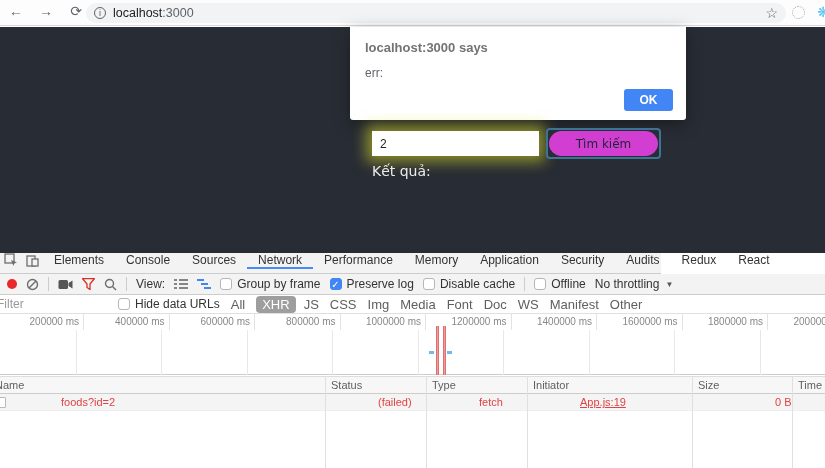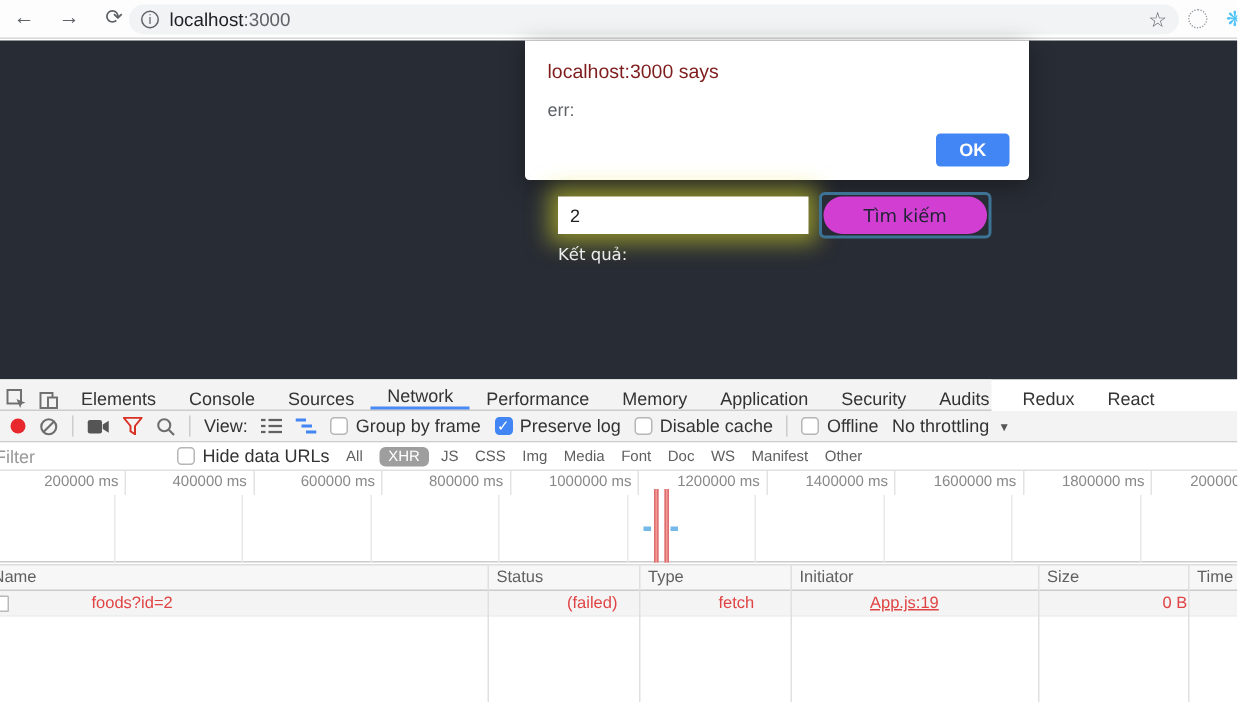--- a/index.html
+++ b/index.html
@@ -14,47 +14,47 @@
   .info-badge { width:12px; height:12px; border:1px solid #5f6368; border-radius:50%; color:#5f6368; font-size:9px; line-height:10px; text-align:center; font-style:normal; margin-right:7px; }
   .url-text { font-size:12.5px; color:#202124; }
   .url-port { color:#5f6368; }
   .omni-star { margin-left:auto; font-size:14px; color:#5f6368; }
   .ext-ico1 { position:absolute; right:20px; top:6px; width:13px; height:13px; border:1.5px dotted #9aa0a6; border-radius:50%; }
   .ext-ico2 { position:absolute; right:-4px; top:4px; font-size:14px; color:#4fc3f7; }
 
   
   .page { position:absolute; top:27px; left:0; width:825px; height:226px; background:#282c34; }
   .alert-dialog { position:absolute; left:350px; top:0; width:336px; height:93px; background:#fff; border-radius:0 0 3px 3px; box-shadow:0 4px 16px rgba(0,0,0,0.35); }
-  .alert-title { position:absolute; left:15px; top:13px; font-size:13px; color:#7f1d1d; font-weight:400; }
+  .alert-title { position:absolute; left:15px; top:13px; font-size:13px; color:#737373; font-weight:700; }
   .alert-msg { position:absolute; left:15px; top:39px; font-size:12px; color:#5f6368; }
   .alert-ok { position:absolute; right:13px; bottom:9px; width:49px; height:22px; background:#4285f4; color:#fff; border:none; border-radius:3px; font-size:12px; font-weight:bold; font-family:inherit; cursor:pointer; }
   .search-input { position:absolute; left:372px; top:104px; width:167px; height:25px; border:none; background:#fff; font-size:12px; color:#222; padding-left:8px; font-family:inherit; outline:none; box-shadow:0 0 14px 6px rgba(222,222,40,0.55); }
   .search-btn-ring { position:absolute; left:546px; top:101px; width:115px; height:31px; border:2px solid #3d7496; border-radius:4px; padding:1px; background:#282c34; }
   .search-btn { width:100%; height:100%; background:#d23ed2; border:none; border-radius:13px; font-size:12px; color:#1d2333; font-family:"DejaVu Sans",sans-serif; cursor:pointer; }
-  .result-label { position:absolute; left:372px; top:136px; font-size:11px; color:#ececec; font-family:"DejaVu Sans",sans-serif; }
+  .result-label { position:absolute; left:372px; top:136px; font-size:14px; color:#ececec; font-family:"DejaVu Sans",sans-serif; }
 
   
   .devtools { position:absolute; top:253px; left:0; width:825px; height:215px; background:#fff; font-size:12px; color:#333; }
-  .dt-tabbar { position:absolute; top:0; left:0; width:661px; height:21px; background:#f3f3f3; border-bottom:1px solid #ccc; display:flex; align-items:flex-end; }
+  .dt-tabbar { position:absolute; top:0; left:0; width:661px; height:21px; background:#f3f3f3; border-bottom:1px solid #ccc; display:flex; align-items:flex-start; }
   .dt-leficons { display:flex; align-items:center; padding:0 4px; gap:8px; }
   .dt-vdiv { width:1px; height:14px; background:#ccc; align-self:center; }
   .dt-tab { display:flex; align-items:center; padding:0 11px; font-size:12px; color:#333; cursor:pointer; }
   .dt-tab.active { border-bottom:2px solid #4a8af4; }
   .dt-toolbar { position:absolute; top:21px; left:0; width:825px; height:21px; background:#f3f3f3; border-bottom:1px solid #ccc; display:flex; align-items:center; padding-left:7px; gap:9px; }
   .rec-dot { width:10px; height:10px; border-radius:50%; background:#e8282d; }
   .tb-ico { display:flex; align-items:center; }
   .chk { width:12px; height:12px; border:1px solid #b6b6b6; border-radius:3px; background:#fff; margin-right:5px; flex:none; }
   .chk.on { background:#4285f4; border-color:#4285f4; color:#fff; font-size:10px; line-height:11px; text-align:center; }
   .chk-row { display:flex; align-items:center; font-size:12px; color:#333; cursor:pointer; }
   .throttle { display:flex; align-items:center; gap:6px; cursor:pointer; }
   .caret { font-size:8px; color:#555; }
   .dt-filterrow { position:absolute; top:42px; left:0; width:825px; height:19px; background:#fff; border-bottom:1px solid #e0e0e0; display:flex; align-items:center; }
   .filter-input { width:118px; border:none; outline:none; font-size:12px; font-family:inherit; color:#333; text-indent:-3px; }
   .filter-input::placeholder { color:#999; }
-  .pill { font-size:10px; color:#5f5f5f; margin-right:11px; cursor:pointer; white-space:nowrap; }
+  .pill { font-size:13px; color:#5f5f5f; margin-right:11px; cursor:pointer; white-space:nowrap; }
   .pill.active { background:#9e9e9e; color:#fff; border-radius:4px; padding:1px 6px; margin-right:8px; }
   .dt-ruler { position:absolute; top:61px; left:0; width:846px; height:16px; background:#fff; display:flex; }
   .ruler-cell { height:16px; border-right:1px solid #e3e3e3; font-size:10px; color:#888; text-align:right; line-height:16px; padding-right:4px; flex:none; }
   .dt-overview { position:absolute; top:77px; left:0; width:825px; height:45px; background:#fff; border-bottom:1px solid #ccc; }
   .grid-v { position:absolute; top:0; width:1px; height:45px; background:#e8e8e8; }
   .fail-line { position:absolute; top:-4px; width:3px; height:49px; background:#f09a9a; border-left:1px solid #df6f6f; border-right:1px solid #df6f6f; }
   .blue-dash { position:absolute; top:21px; width:5px; height:3px; background:#74b9e8; }
   .dt-table { position:absolute; top:123px; left:0; width:825px; height:92px; background:#fff; }
   .col-div { position:absolute; top:0; width:1px; height:92px; background:#e0e0e0; z-index:3; }
   .t-head { position:absolute; top:0; left:0; width:825px; height:18px; background:#f7f7f7; border-top:1px solid #ddd; border-bottom:1px solid #ccc; z-index:1; }

